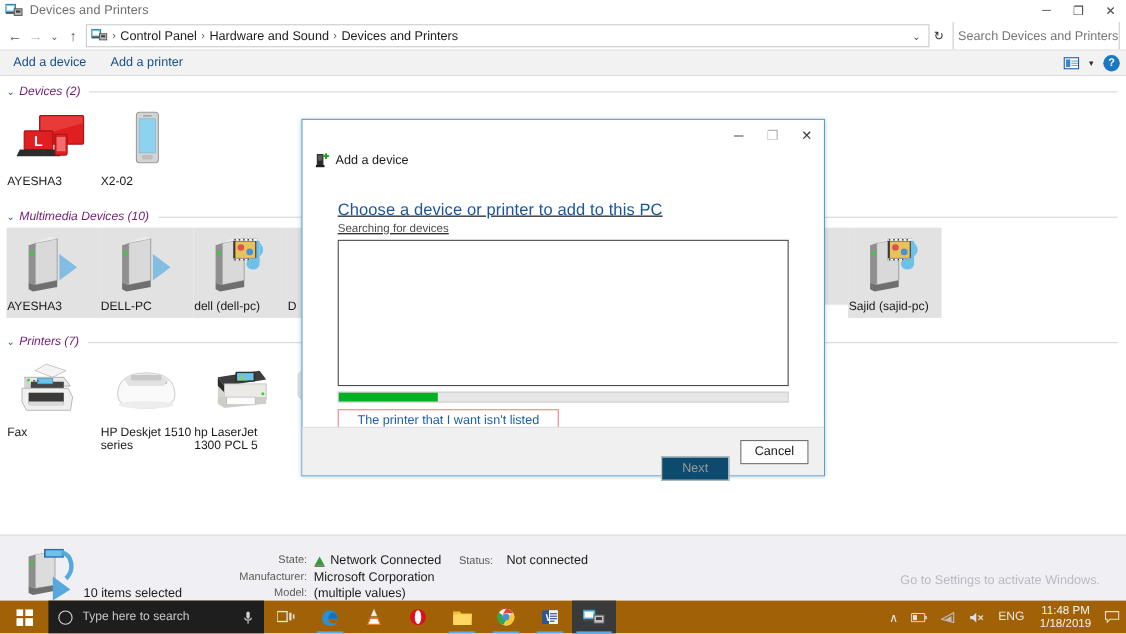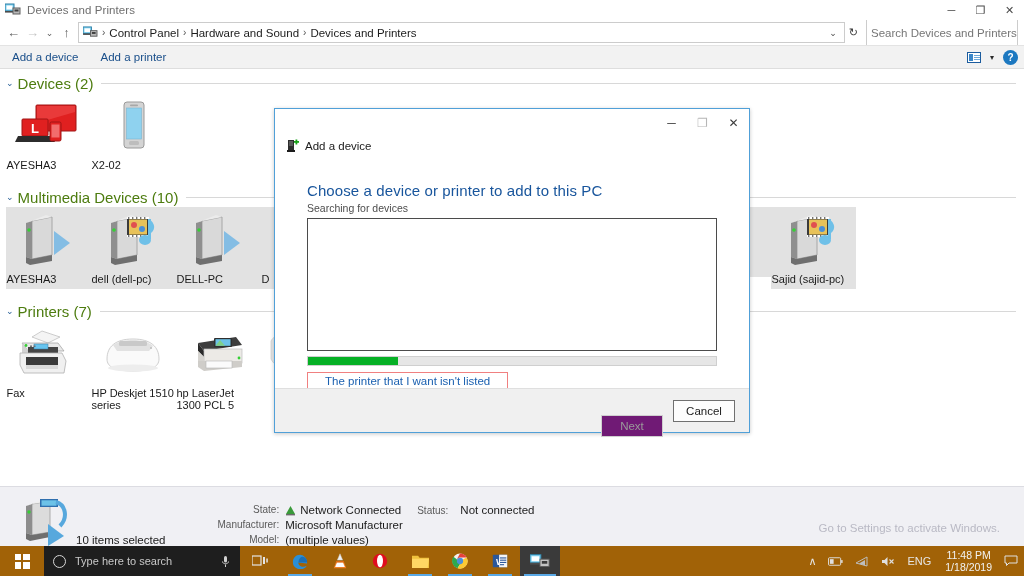--- a/index.html
+++ b/index.html
@@ -54,21 +54,21 @@
                    box-shadow:0 2px 0 #6ea8d8, 0 4px 0 #6ea8d8;}
   .tinychev { font-size:8px; color:#2b2b2b; }
   .helpicon { width:15px; height:15px; border-radius:50%; background:#1c78c0; color:#fff; font-size:10px;
               font-weight:bold; display:flex; align-items:center; justify-content:center; }
 
   
   .content { position:absolute; left:0; top:70px; right:0; bottom:60px; background:#fff; overflow:hidden; }
 
   .grouphdr { display:flex; align-items:center; padding:0 8px 0 6px; height:20px; margin-top:3px; }
   .grouphdr .gchev { font-size:9px; color:#2a6099; margin-right:4px; }
-  .grouphdr .gtitle { font-size:15px; color:#4d7c0f; white-space:nowrap; }
+  .grouphdr .gtitle { font-size:11px; color:#701a75; white-space:nowrap;font-style:italic; }
   .grouphdr .gline { flex:1; height:1px; background:#d8d8d8; margin-left:8px; }
 
   .tilerow { display:flex; align-items:flex-start; padding-left:6px; }
   .tile { width:85px; padding:6px 2px 4px; display:flex; flex-direction:column; align-items:center; }
   .tile.sel { background:#e2e2e2; }
   .tile .lbl { font-size:11px; color:#1a1a1a; text-align:left; line-height:12px; margin-top:4px; width:84px;}
   .tile .art { height:56px; width:70px; position:relative; }
 
   
   svg { display:block; }
@@ -89,34 +89,34 @@
   
   #dialog { position:absolute; left:274px; top:108px; width:476px; height:325px;
             background:#ffffff; border:1px solid #50a0d8; box-shadow:0 1px 4px rgba(0,0,0,.22); }
   .dlg-caption { height:27px; display:flex; justify-content:flex-end; align-items:center; }
   .dlg-cbtn { width:31px; height:24px; display:flex; align-items:center; justify-content:center;
               color:#3b3b3b; font-size:12px;}
   .dlg-cbtn.dim { color:#b6b6b6; }
   .dlg-appline { display:flex; align-items:center; padding:0 0 0 12px; height:20px; }
   .dlg-appline .ico { width:13px; height:14px; margin-right:5px; }
   .dlg-appline .txt { font-size:11.5px; color:#1b1b1b; }
-  .dlg-body { padding:26px 32px 0 32px; }
+  .dlg-body { padding:26px 32px 0 32px;text-decoration:underline; }
   .dlg-h1 { font-size:15px; color:#18559c; letter-spacing:.1px; }
   .dlg-sub { font-size:10.5px; color:#4d4d4d; margin-top:3px; }
   .dlg-list { height:133px; border:1px solid #4b4b4b; background:#fff; margin-top:4px; }
   .dlg-prog { height:10px; background:#e6e6e6; border:1px solid #cfcfcf; margin-top:5px; position:relative; }
   .dlg-prog .fill { height:100%; background:#06b025; }
   .dlg-linkwrap { margin-top:6px; display:inline-block; border:1px solid #f08080; padding:1px 17px 2px; }
   .dlg-link { font-size:11.5px; color:#1a60b0; }
   .dlg-footer { position:absolute; left:0; right:0; bottom:0; height:44px; background:#f0f0f0;
                 border-top:1px solid #dfdfdf; display:flex; align-items:center; justify-content:flex-end;
                 padding-right:14px; gap:10px; }
   .dlg-btn { width:62px; height:22px; font-size:11.5px; border:1px solid #adadad; background:#e1e1e1;
              display:flex; align-items:center; justify-content:center; color:#1b1b1b; }
-  .dlg-btn.disabled { color:#9a9a9a; border-color:#cfcfcf; background:#701a75;margin-top:31px; }
+  .dlg-btn.disabled { color:#9a9a9a; border-color:#cfcfcf; background:#0c4a6e;margin-top:31px; }
   .dlg-btn.default { background:#fdfdfd; border-color:#707070; }
 
   
   #taskbar { position:absolute; left:0; bottom:0; width:1024px; height:30px; background:#a16207;
              display:flex; align-items:center; }
   .start { width:44px; height:30px; display:flex; align-items:center; justify-content:center; }
   .winlogo { width:15px; height:15px; display:grid; grid-template-columns:1fr 1fr; grid-template-rows:1fr 1fr;
              gap:1.6px; }
   .winlogo i { background:#ffffff; display:block; }
   .tb-search { width:196px; height:30px; background:#1e1e1e; display:flex; align-items:center; padding:0 6px;
@@ -246,20 +246,34 @@
           <svg width="70" height="56" viewBox="0 0 70 56">
             <polygon points="18,8 38,4 38,42 18,46" fill="#d9d9d9" stroke="#9a9a9a" stroke-width=".8"></polygon>
             <polygon points="18,8 18,46 12,44 12,10" fill="#8f8f8f"></polygon>
             <polygon points="12,10 18,8 38,4 32,2" fill="#ebebeb"></polygon>
             <circle cx="15" cy="17" r="1.8" fill="#35d135"></circle>
             <polygon points="12,44 18,46 38,42 38,48 16,52 12,50" fill="#6f6f6f"></polygon>
             <polygon points="40,18 56,30 40,42" fill="#84bde4"></polygon>
           </svg>
         </div>
         <div class="lbl">AYESHA3</div>
+      </div>
+
+      <div class="tile sel">
+        <div class="art">
+          <svg width="70" height="56" viewBox="0 0 70 56">
+            <polygon points="18,8 38,4 38,42 18,46" fill="#d9d9d9" stroke="#9a9a9a" stroke-width=".8"></polygon>
+            <polygon points="18,8 18,46 12,44 12,10" fill="#8f8f8f"></polygon>
+            <polygon points="12,10 18,8 38,4 32,2" fill="#ebebeb"></polygon>
+            <circle cx="15" cy="17" r="1.8" fill="#35d135"></circle>
+            <polygon points="12,44 18,46 38,42 38,48 16,52 12,50" fill="#6f6f6f"></polygon>
+            <polygon points="40,18 56,30 40,42" fill="#84bde4"></polygon>
+          </svg>
+        </div>
+        <div class="lbl">DELL-PC</div>
       </div>
 
       <div class="tile sel">
         <div class="art">
           <svg width="70" height="56" viewBox="0 0 70 56">
             <polygon points="18,8 38,4 38,42 18,46" fill="#d9d9d9" stroke="#9a9a9a" stroke-width=".8"></polygon>
             <polygon points="18,8 18,46 12,44 12,10" fill="#8f8f8f"></polygon>
             <polygon points="12,10 18,8 38,4 32,2" fill="#ebebeb"></polygon>
             <circle cx="15" cy="17" r="1.8" fill="#35d135"></circle>
             <polygon points="12,44 18,46 38,42 38,48 16,52 12,50" fill="#6f6f6f"></polygon>
@@ -295,34 +309,20 @@
         <div class="art">
           <svg width="70" height="56" viewBox="0 0 70 56">
             <polygon points="18,8 38,4 38,42 18,46" fill="#d9d9d9" stroke="#9a9a9a" stroke-width=".8"></polygon>
             <polygon points="18,8 18,46 12,44 12,10" fill="#8f8f8f"></polygon>
             <polygon points="12,10 18,8 38,4 32,2" fill="#ebebeb"></polygon>
             <circle cx="15" cy="17" r="1.8" fill="#35d135"></circle>
             <polygon points="12,44 18,46 38,42 38,48 16,52 12,50" fill="#6f6f6f"></polygon>
             <polygon points="40,18 56,30 40,42" fill="#84bde4"></polygon>
           </svg>
         </div>
-        <div class="lbl">DELL-PC</div>
-      </div>
-
-      <div class="tile sel">
-        <div class="art">
-          <svg width="70" height="56" viewBox="0 0 70 56">
-            <polygon points="18,8 38,4 38,42 18,46" fill="#d9d9d9" stroke="#9a9a9a" stroke-width=".8"></polygon>
-            <polygon points="18,8 18,46 12,44 12,10" fill="#8f8f8f"></polygon>
-            <polygon points="12,10 18,8 38,4 32,2" fill="#ebebeb"></polygon>
-            <circle cx="15" cy="17" r="1.8" fill="#35d135"></circle>
-            <polygon points="12,44 18,46 38,42 38,48 16,52 12,50" fill="#6f6f6f"></polygon>
-            <polygon points="40,18 56,30 40,42" fill="#84bde4"></polygon>
-          </svg>
-        </div>
         <div class="lbl">D</div>
       </div>
 
       <div class="tile sel" style="visibility:hidden">
           <div class="art"></div>
           <div class="lbl"></div>
         </div>
       <div class="tile sel" style="visibility:hidden">
           <div class="art"></div>
           <div class="lbl"></div>
@@ -474,21 +474,21 @@
           <svg width="11" height="11" viewBox="0 0 11 11">
             <polygon points="5.5,1 10,9 1,9" fill="#3a9a3a"></polygon>
             <rect x="1" y="9" width="9" height="1.4" fill="#6a6a6a"></rect>
           </svg>
           <span>Network Connected</span>
           <span class="st-key" style="margin-left:12px">Status:</span>
           <span style="margin-left:8px">Not connected</span>
         </div>
 
         <div class="st-key">Manufacturer:</div>
-        <div class="st-val">Microsoft Manufacturer</div>
+        <div class="st-val">Microsoft Corporation</div>
 
         <div class="st-key">Model:</div>
         <div class="st-val">(multiple values)</div>
       </div>
     </div>
 
     <div class="watermark">
       <div class="wm2">Go to Settings to activate Windows.</div>
     </div>
   </div>

